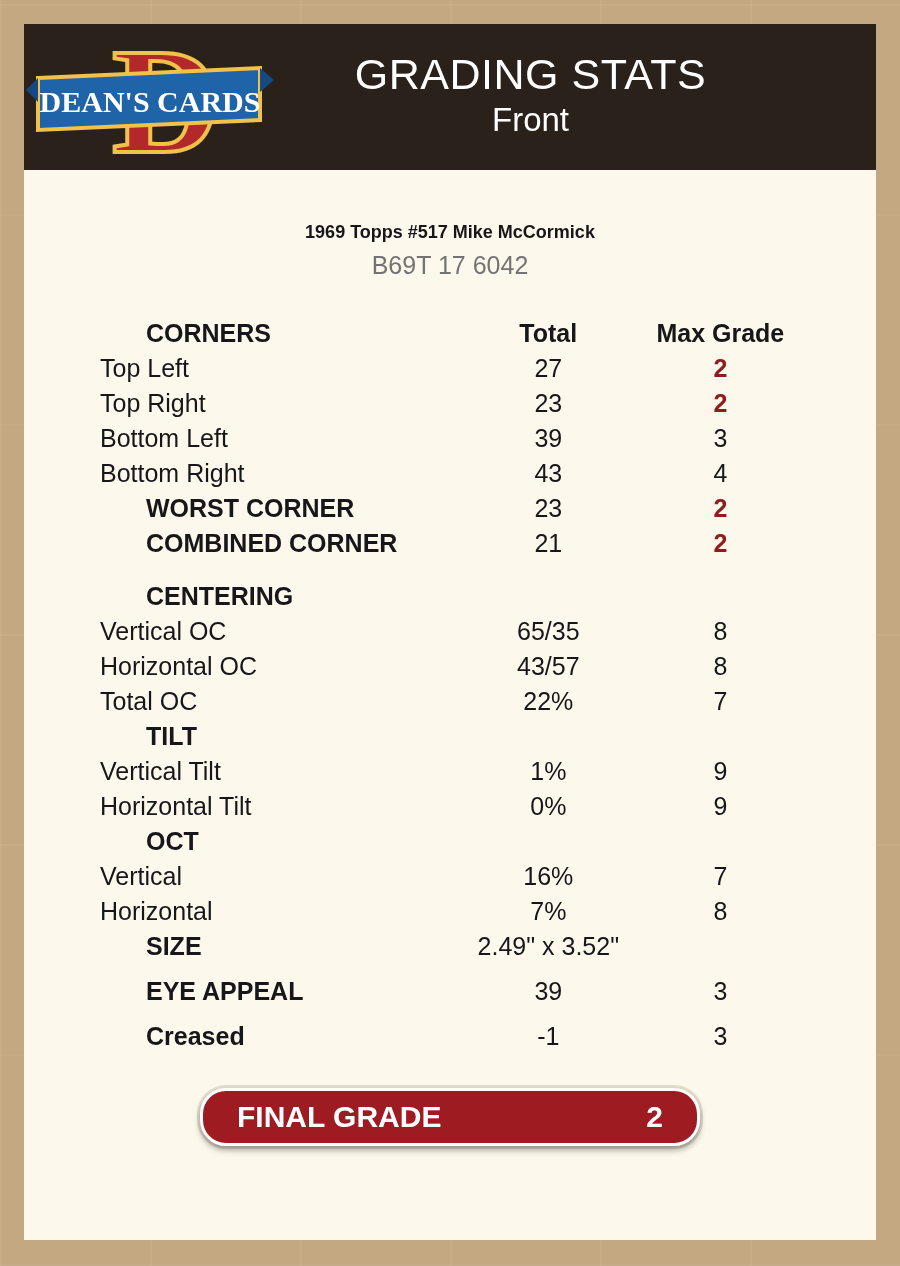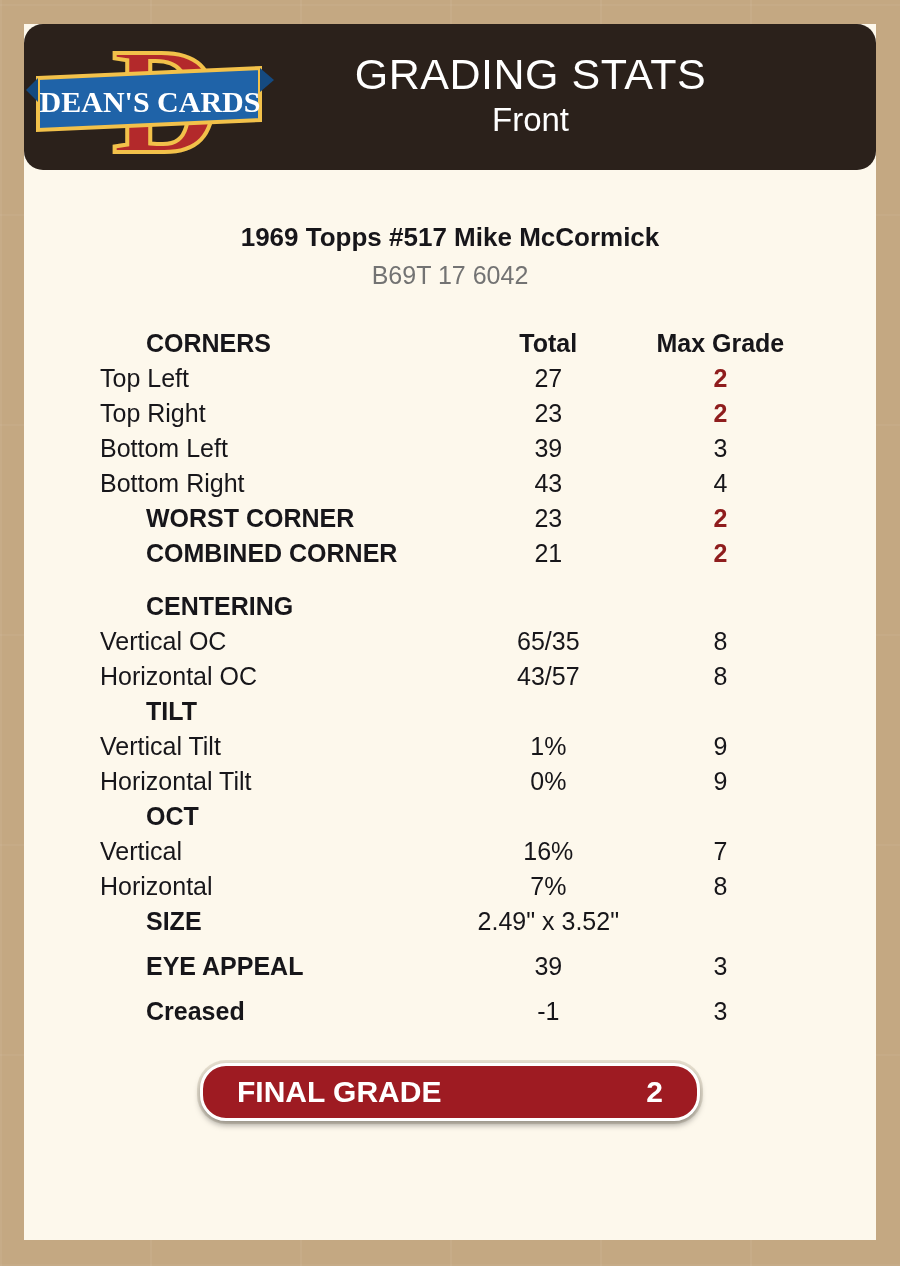--- a/index.html
+++ b/index.html
@@ -31,21 +31,20 @@
     height: 1216px;
     background: #fdf8ec;
     box-shadow: 0 0 0 0 rgba(0,0,0,0);
   }
   .header {
     height: 146px;
     background: #2b211b;
     display: flex;
     align-items: center;
     position: relative;
-    border-radius: 19px;
   }
   .logo {
     width: 255px;
     height: 146px;
     position: relative;
     flex: 0 0 auto;
   }
   .logo svg { display:block; }
   .header-titles {
     flex: 1 1 auto;
@@ -61,21 +60,21 @@
   .header-sub {
     font-size: 33px;
     line-height: 1.3;
     margin-top: 2px;
   }
   .body-area {
     padding: 0 34px;
   }
   .card-title {
     text-align: center;
-    font-size: 26px;
+    font-size: 18px;
     font-weight: bold;
     color: #17161a;
     margin-top: 52px;
   }
   .card-sub {
     text-align: center;
     font-size: 25px;
     color: #737373;
     margin-top: 8px;
   }
@@ -218,20 +217,25 @@
         <tr>
           <td class="label">Vertical OC</td>
           <td class="value">65/35</td>
           <td class="grade">8</td>
         </tr>
         <tr>
           <td class="label">Horizontal OC</td>
           <td class="value">43/57</td>
           <td class="grade">8</td>
         </tr>
+        <tr>
+          <td class="label">Total OC</td>
+          <td class="value">22%</td>
+          <td class="grade">7</td>
+        </tr>
 
         <tr>
           <td class="label head">TILT</td>
           <td class="value"></td>
           <td class="grade"></td>
         </tr>
         <tr>
           <td class="label">Vertical Tilt</td>
           <td class="value">1%</td>
           <td class="grade">9</td>

